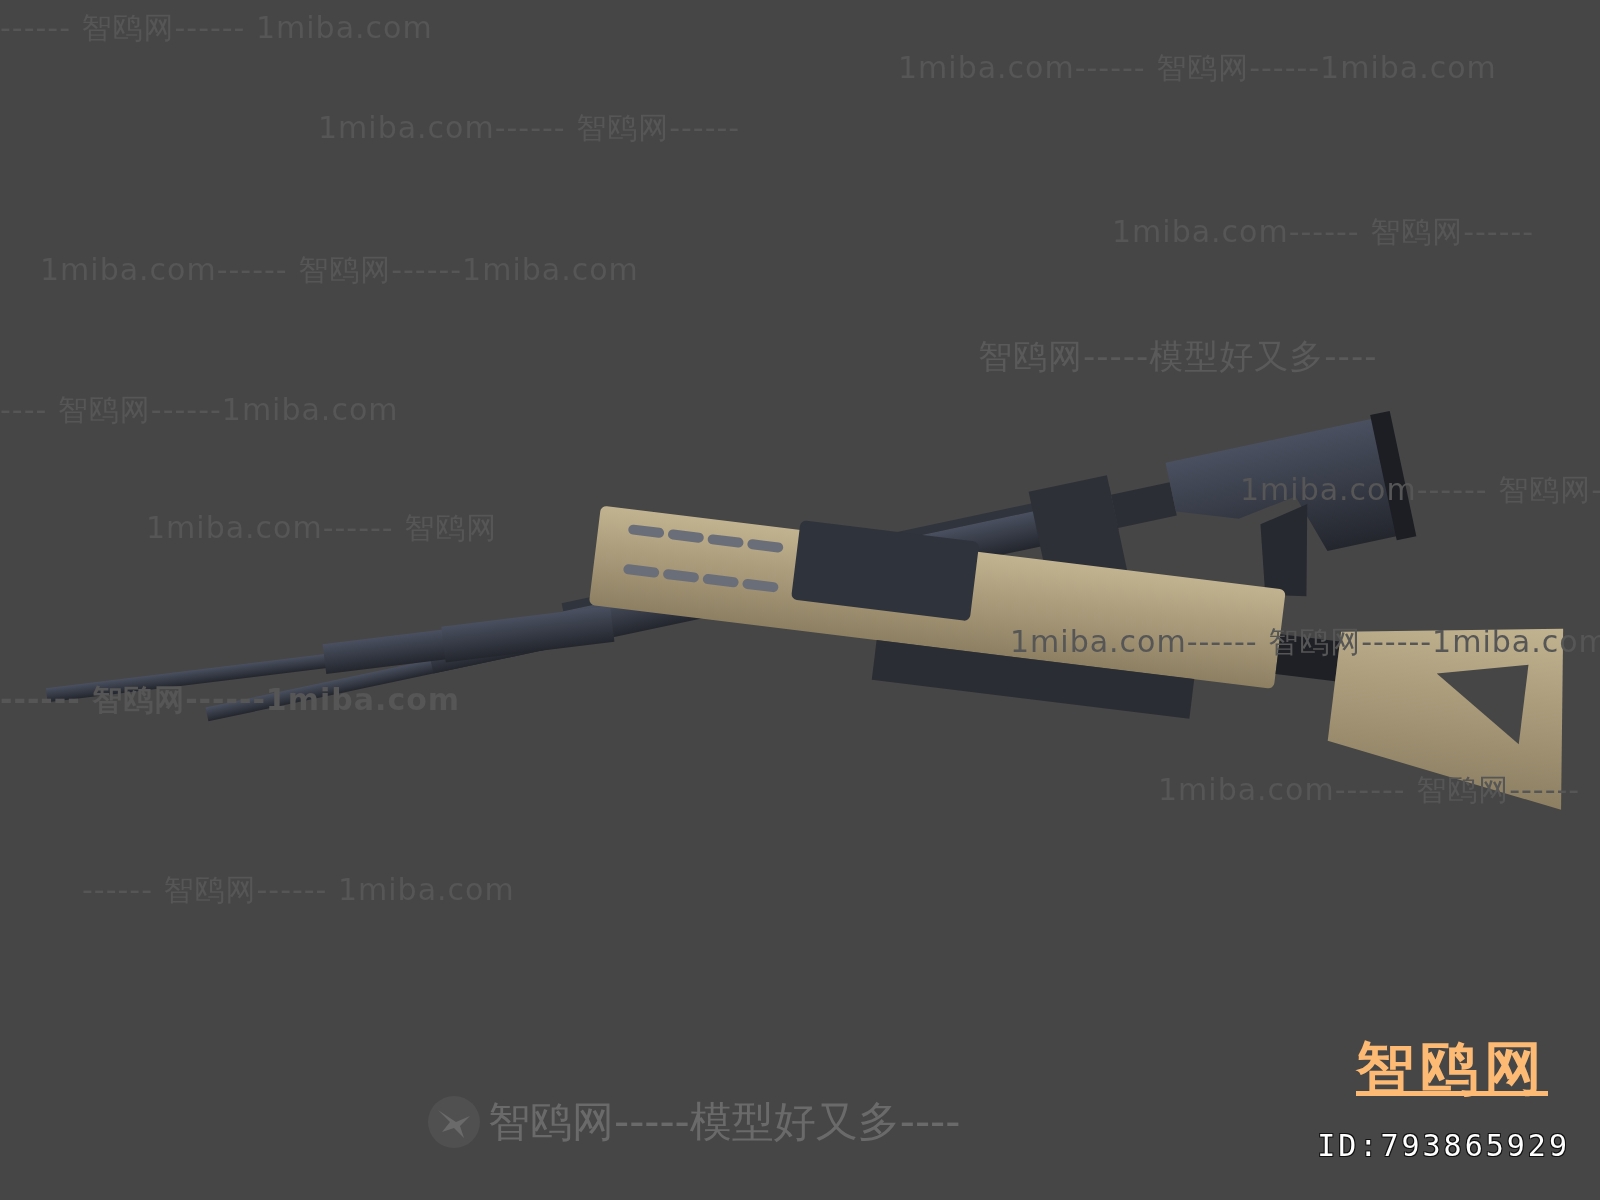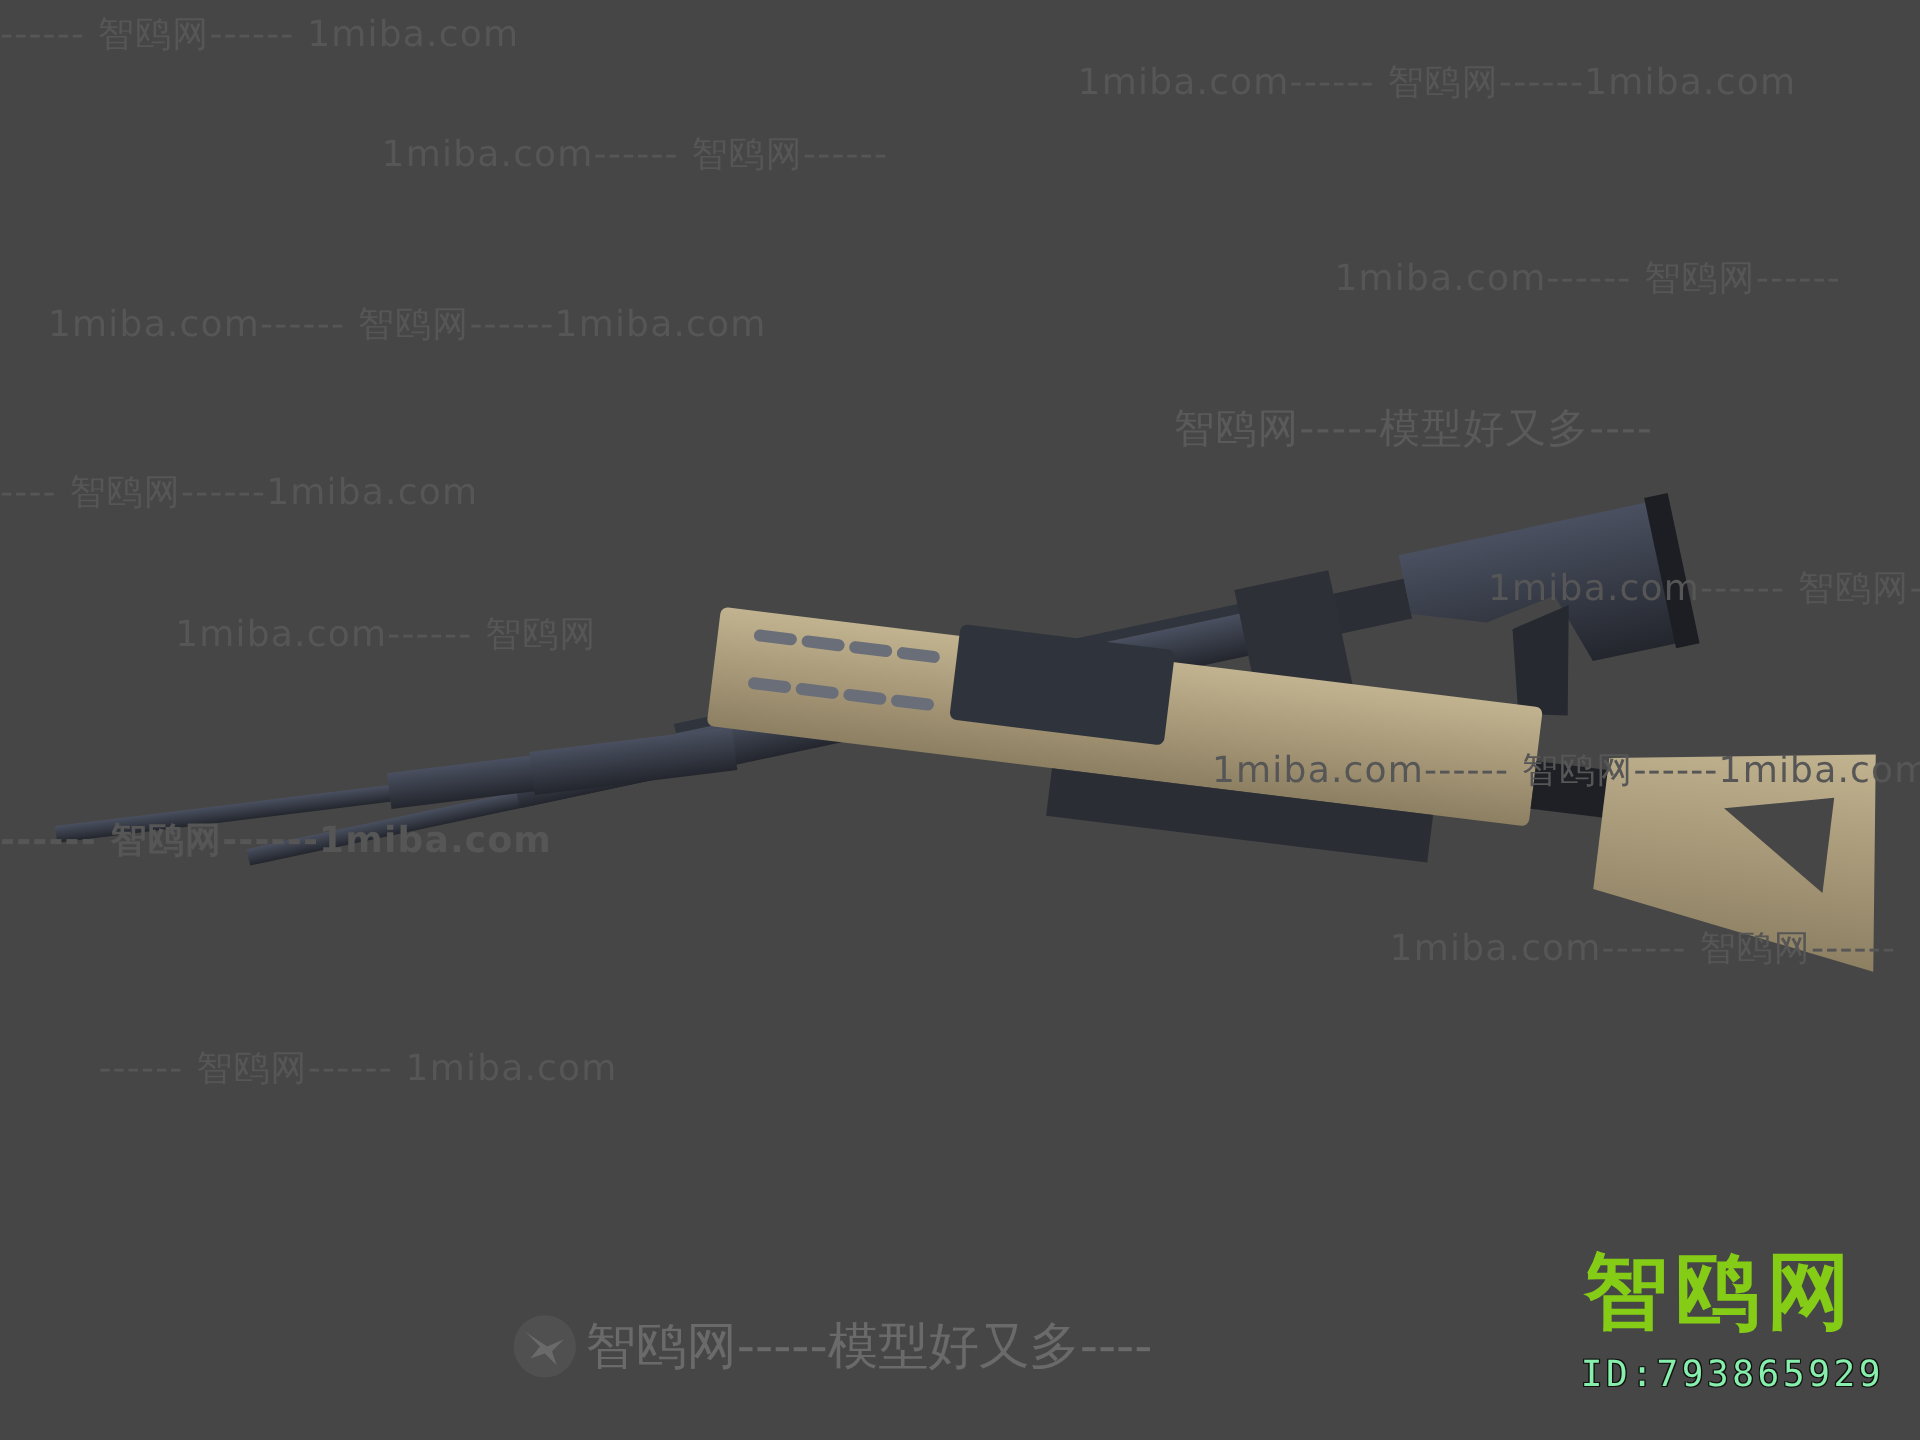--- a/index.html
+++ b/index.html
@@ -1,21 +1,21 @@
 <!DOCTYPE html>
 <html><head>
 <meta charset="utf-8">
 <style>
   html,body{margin:0;padding:0;}
   body{width:1600px;height:1200px;background:#464646;overflow:hidden;position:relative;font-family:"DejaVu Sans",sans-serif;}
   .wm{position:absolute;white-space:nowrap;color:#565656;font-size:30px;letter-spacing:1px;}
   .wm.mid{font-size:34px;color:#5a5a5a;}
   .scene{position:absolute;left:0;top:0;width:1600px;height:1200px;}
-  .brand{position:absolute;right:52px;top:1030px;color:#84cc16;font-size:70px;font-weight:bold;letter-spacing:6px;}
-  .brand-id{position:absolute;right:30px;top:1128px;color:#86efac;font-size:30px;letter-spacing:3px;font-family:"DejaVu Sans Mono",monospace;text-shadow:1px 1px 0 #111,-1px -1px 0 #111,1px -1px 0 #111,-1px 1px 0 #111;}
+  .brand{position:absolute;right:52px;top:1030px;color:#fdba74;font-size:58px;font-weight:bold;letter-spacing:6px;text-decoration:underline;}
+  .brand-id{position:absolute;right:30px;top:1128px;color:#ffffff;font-size:30px;letter-spacing:3px;font-family:"DejaVu Sans Mono",monospace;text-shadow:1px 1px 0 #111,-1px -1px 0 #111,1px -1px 0 #111,-1px 1px 0 #111;}
   .bottom-bar{position:absolute;left:428px;top:1092px;height:60px;display:flex;align-items:center;color:#6a6a6a;font-size:42px;}
   .bird{width:52px;height:52px;border-radius:50%;background:#505050;margin-right:8px;display:flex;align-items:center;justify-content:center;}
 </style>
 </head>
 <body>
 
 <div class="scene">
   <svg width="1600" height="1200" viewBox="0 0 1600 1200">
     <defs>
       <linearGradient id="blk" x1="0" y1="0" x2="0" y2="1">

